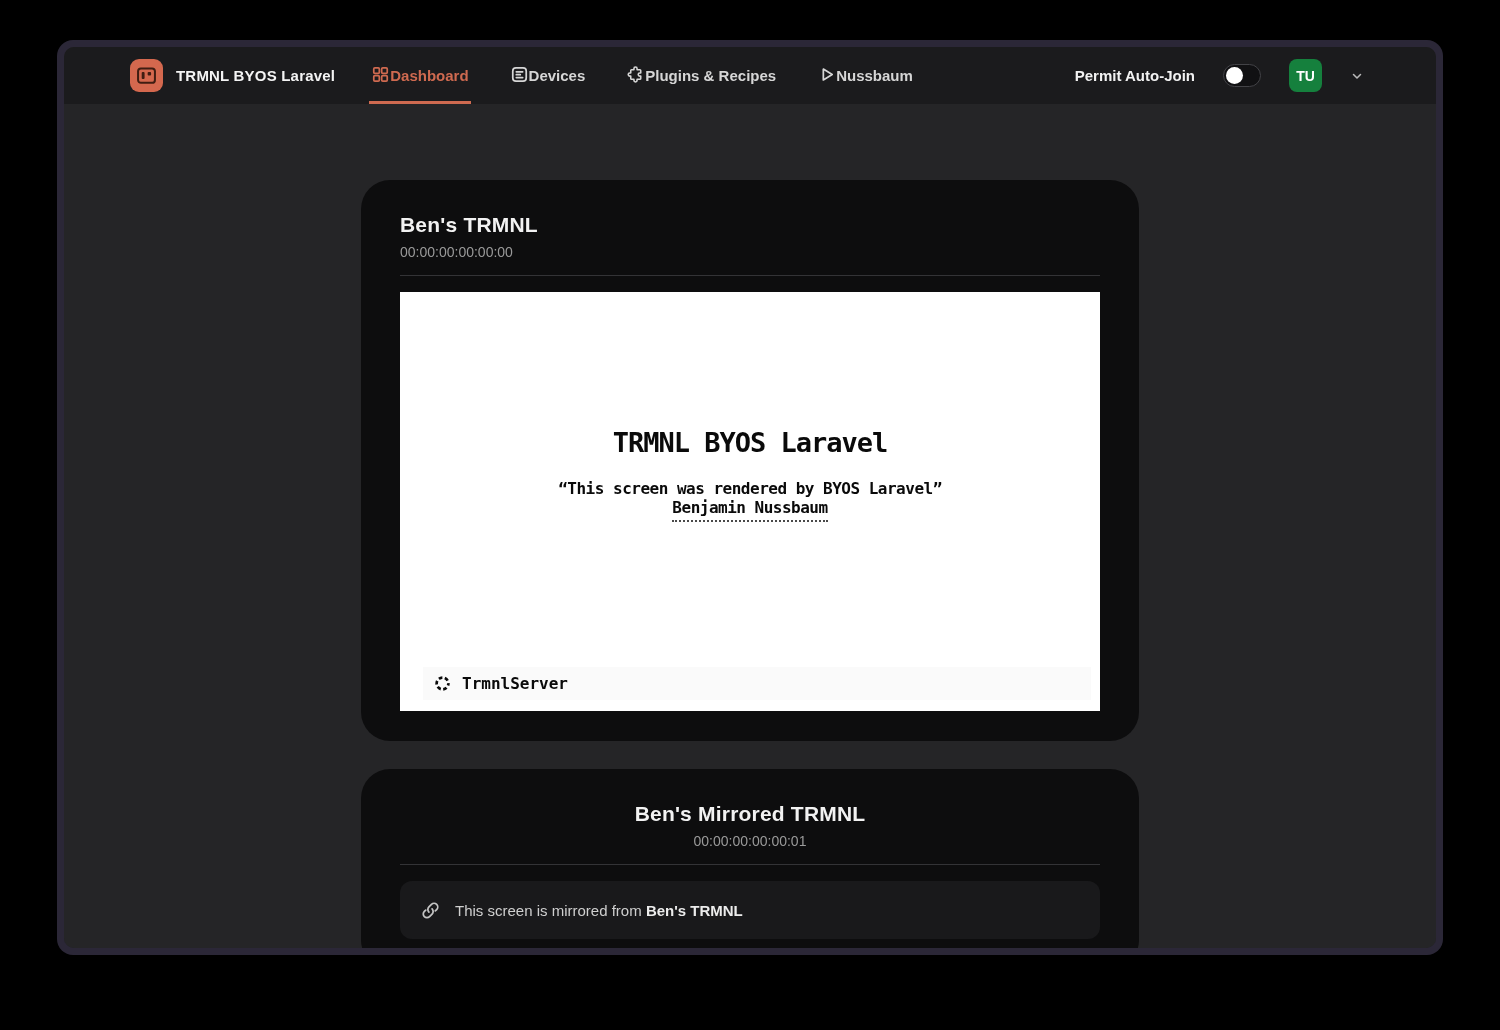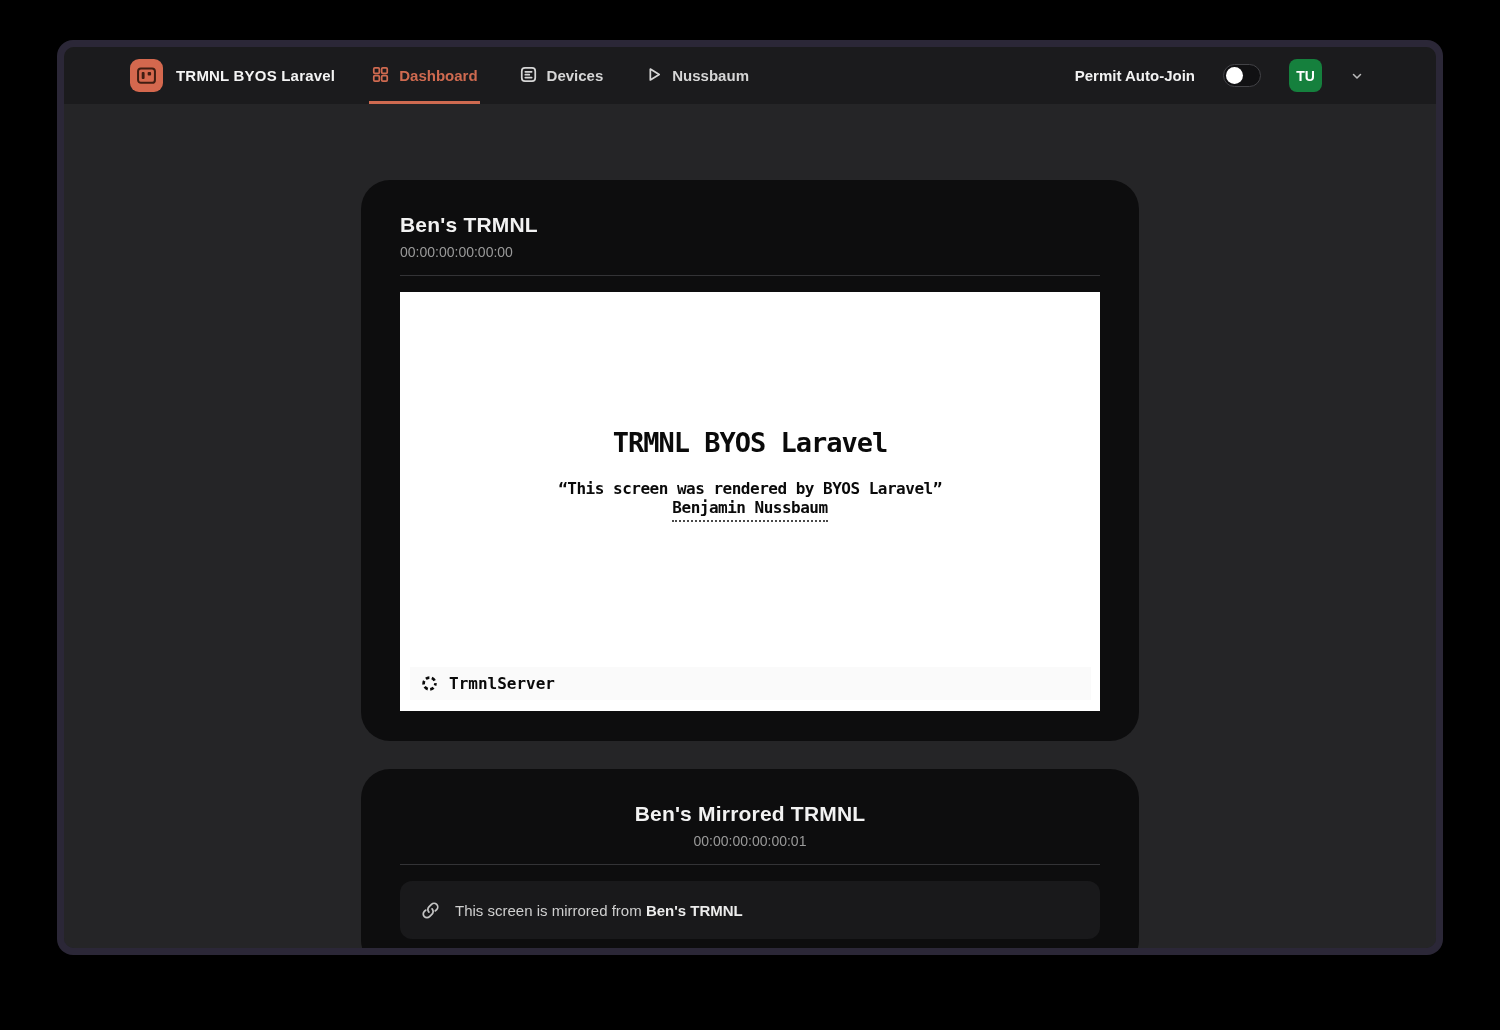--- a/index.html
+++ b/index.html
@@ -21,21 +21,21 @@
   }
   .brand { display:flex; align-items:center; gap:13px; }
   .brand-logo {
     width:33px; height:33px; border-radius:9px; background:#d4684e;
     display:flex; align-items:center; justify-content:center;
   }
   .brand-title { color:#f4f4f4; font-size:15px; font-weight:700; letter-spacing:.2px; }
 
   .nav-tabs { display:flex; align-items:stretch; margin-left:34px; }
   .nav-tab {
-    display:flex; align-items:center; gap:9px; padding:0 2px; margin-right:37px;
+    display:flex; align-items:center; padding:0 2px; margin-right:37px;
     color:#d6d6d6; font-size:15px; font-weight:600; cursor:pointer;
     border-bottom:3px solid transparent; border-top:3px solid transparent;
   }
   .nav-tab svg { stroke:#d6d6d6; }
   .nav-tab.active { color:#cfante; }
   .nav-tab.active { color:#cf6a50; border-bottom-color:#cf6a50; }
   .nav-tab.active svg { stroke:#cf6a50; }
 
   .nav-right { margin-left:auto; display:flex; align-items:center; gap:28px; }
   .permit-label { color:#f2f2f2; font-size:15px; font-weight:700; }
@@ -75,21 +75,21 @@
   }
   .screen-center {
     position:absolute; left:0; right:0; top:0; bottom:55px;
     display:flex; flex-direction:column; align-items:center; justify-content:center;
   }
   .screen-title { font-size:27px; font-weight:700; letter-spacing:-1px; }
   .screen-quote { font-size:16px; font-weight:700; margin-top:21px; letter-spacing:-0.5px; }
   .screen-author { font-size:16px; font-weight:700; padding-bottom:3px;
     border-bottom:2px dotted #4a4a4a; letter-spacing:-0.5px; }
   .screen-bar {
-    position:absolute; left:10px; right:9px; bottom:11px; height:33px;
+    position:absolute; left:23px; right:9px; bottom:11px; height:33px;
     background-color:#fafafa;
     background-image: radial-gradient(#0a0a0a 0.55px, transparent 0.65px);
     background-size:2px 2px;
     display:flex; align-items:center; padding:0 10px; gap:10px;
   }
   .screen-bar-label { font-size:16px; font-weight:700; color:#0a0a0a; }
 
   
   .mirror-box {
     margin-top:16px; height:58px; background:#19191b; border-radius:12px;
@@ -131,20 +131,28 @@
         <div class="nav-tab">
           <span>
             <svg width="19" height="19" viewBox="0 0 24 24" fill="none" stroke-width="2.2" stroke-linecap="round">
               <rect x="3.5" y="3.5" width="17" height="17" rx="4"></rect>
               <line x1="8" y1="8.6" x2="16" y2="8.6"></line>
               <line x1="8" y1="12.2" x2="13" y2="12.2"></line>
               <line x1="8" y1="15.8" x2="16" y2="15.8"></line>
             </svg>
           </span>
           <span>Devices</span>
+        </div>
+        <div class="nav-tab">
+          <span>
+            <svg width="19" height="19" viewBox="0 0 24 24" fill="none" stroke-width="2" stroke-linejoin="round">
+              <path d="M10 4.6a2 2 0 0 1 4 0v1.4h3.6a1 1 0 0 1 1 1V10h-1.2a2 2 0 0 0 0 4h1.2v3a1 1 0 0 1-1 1H14v1.4a2 2 0 0 1-4 0V18H7a1 1 0 0 1-1-1v-3H4.8a2 2 0 0 1 0-4H6V7a1 1 0 0 1 1-1h3V4.6z"></path>
+            </svg>
+          </span>
+          <span>Plugins &amp; Recipes</span>
         </div>
         <div class="nav-tab">
           <span>
             <svg width="19" height="19" viewBox="0 0 24 24" fill="none" stroke-width="2.2" stroke-linejoin="round">
               <path d="M8 5.2v13.6L19.2 12 8 5.2z"></path>
             </svg>
           </span>
           <span>Nussbaum</span>
         </div>
       </nav>

